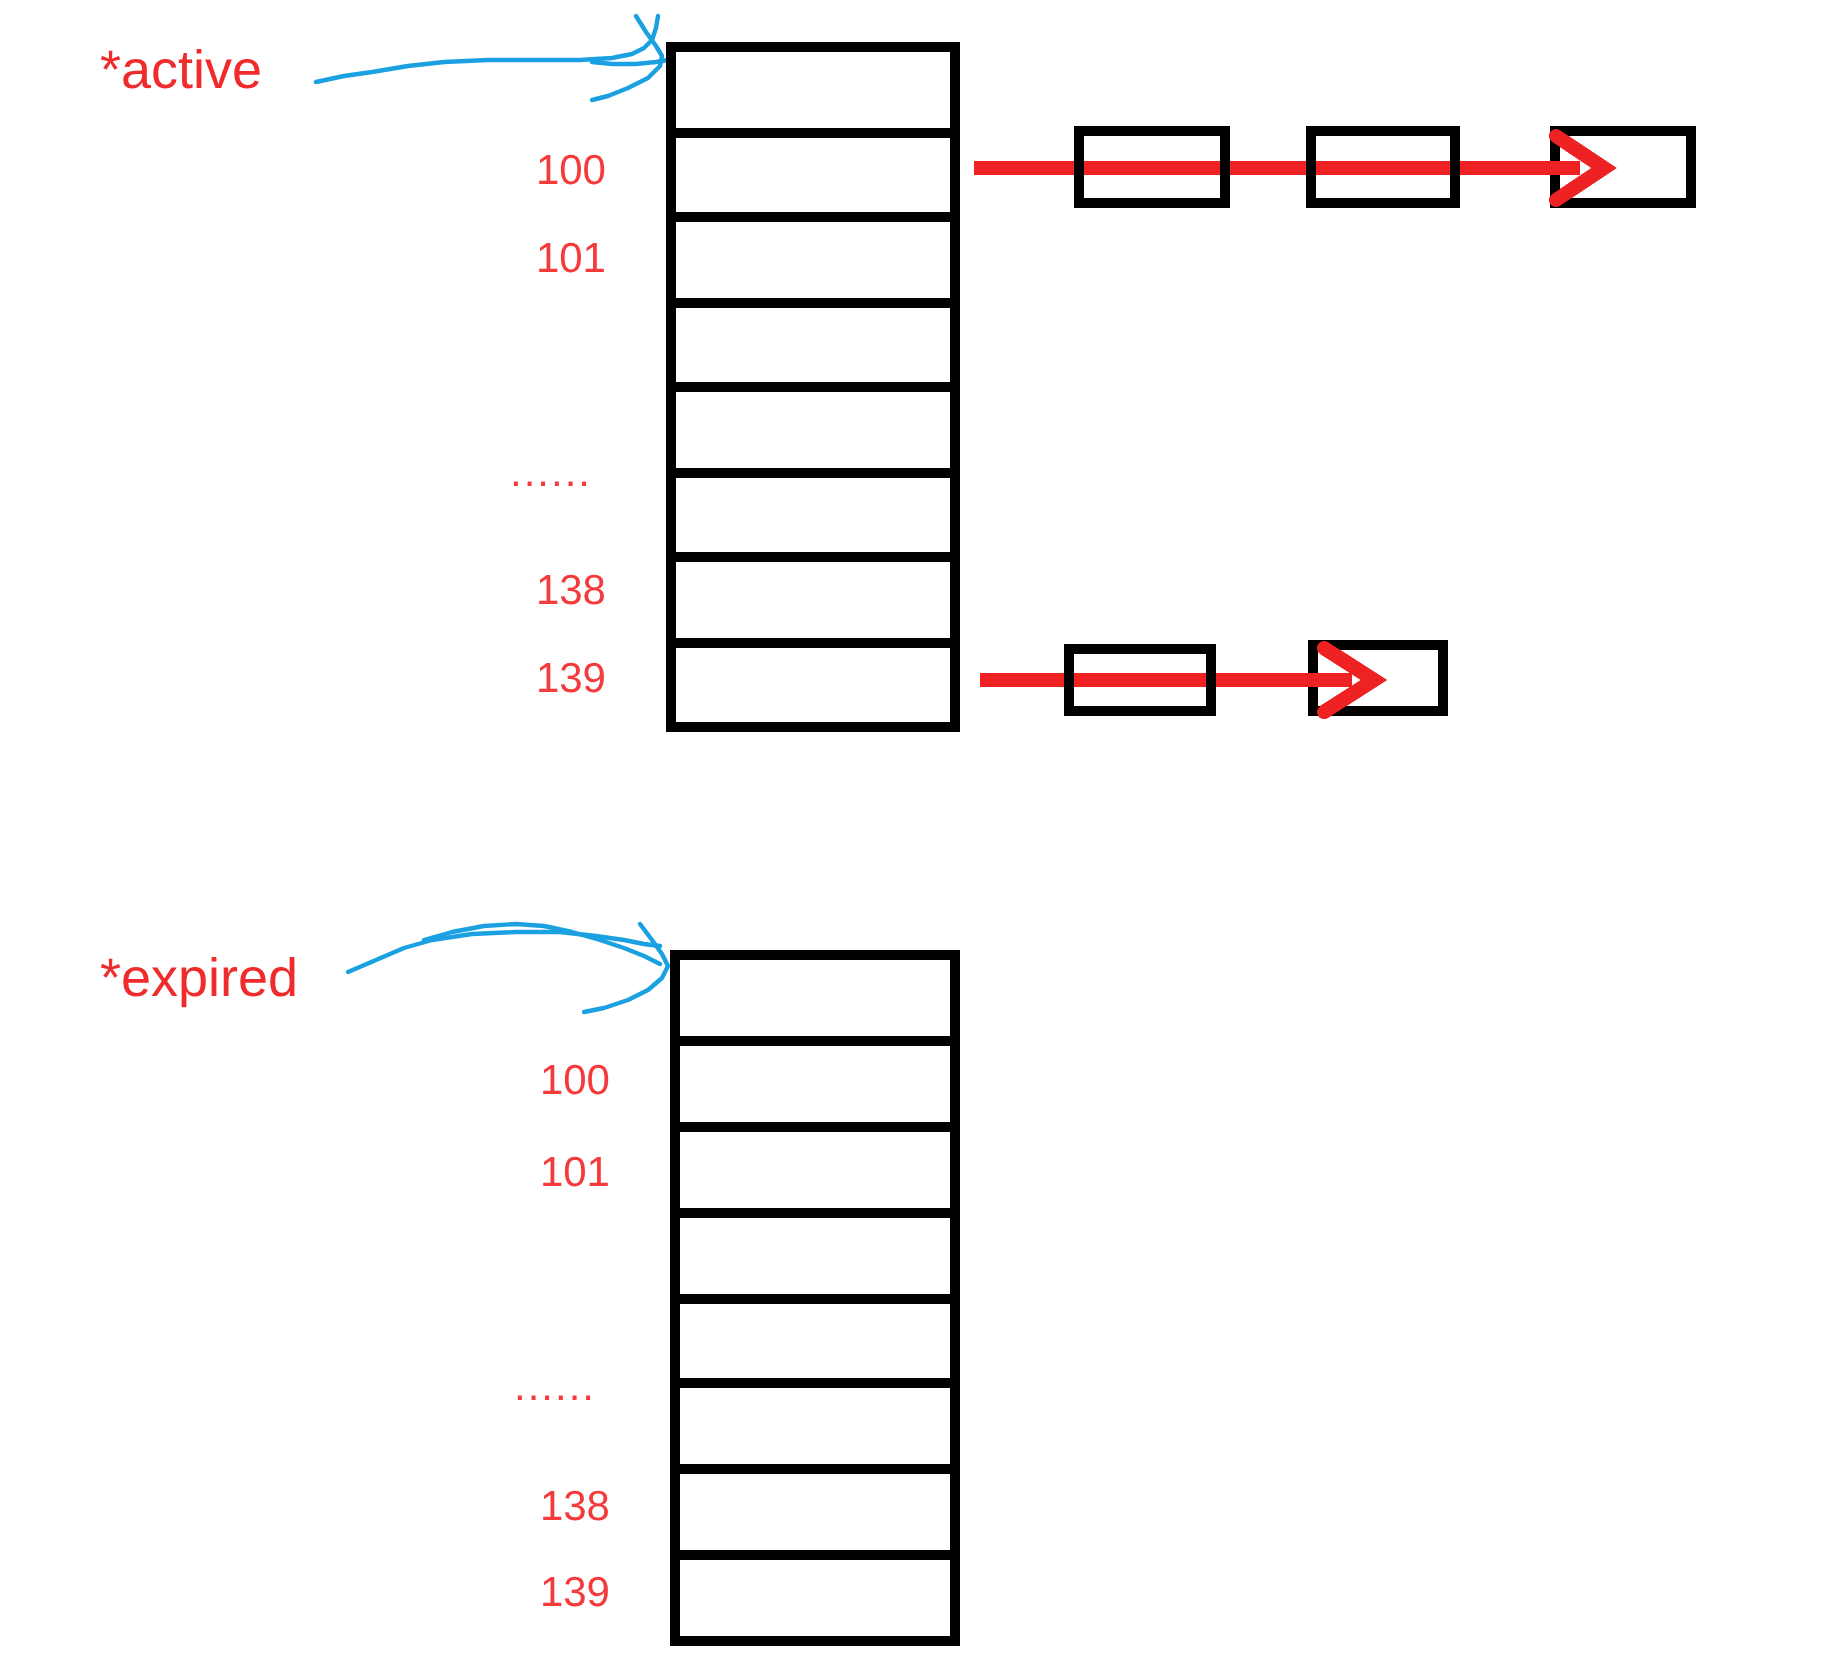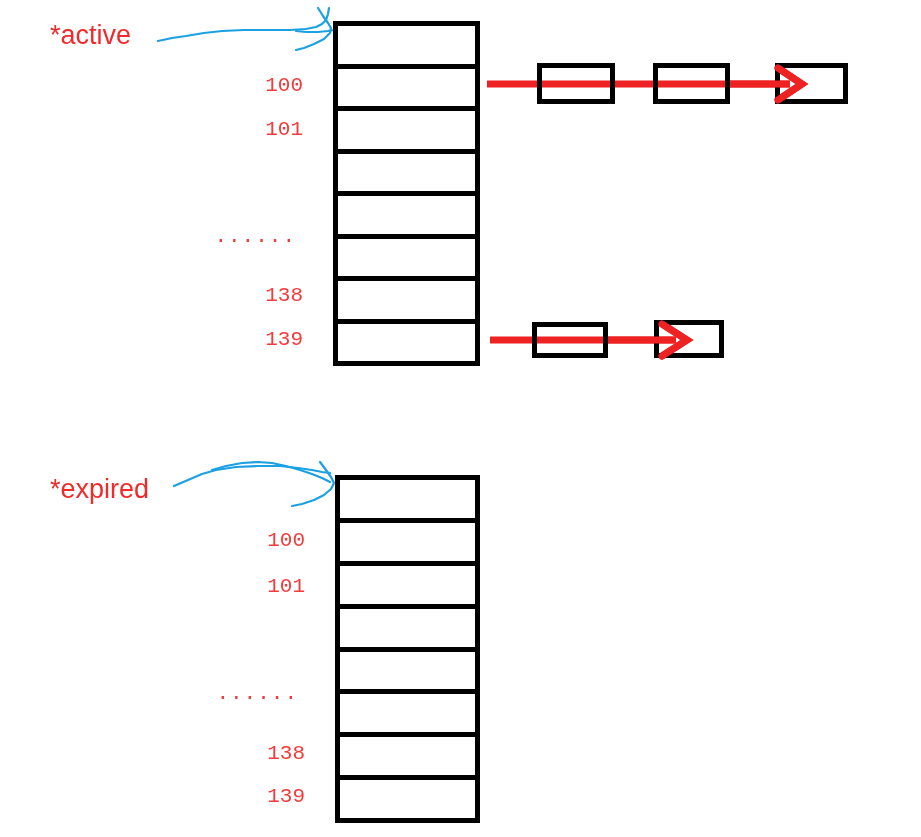--- a/index.html
+++ b/index.html
@@ -59,21 +59,21 @@
   }
 
   
   .idx-label {
     position: absolute;
     color: #f43a3a;
     font-size: 21px;
     line-height: 1;
     text-align: right;
     white-space: nowrap;
-    font-family: Liberation Mono, monospace;
+    font-family: Liberation Sans, sans-serif;
   }
   .idx-label.ellipsis {
     font-size: 21px;
     letter-spacing: 1px;
   }
 
   
   .node-box {
     position: absolute;
     box-sizing: border-box;

